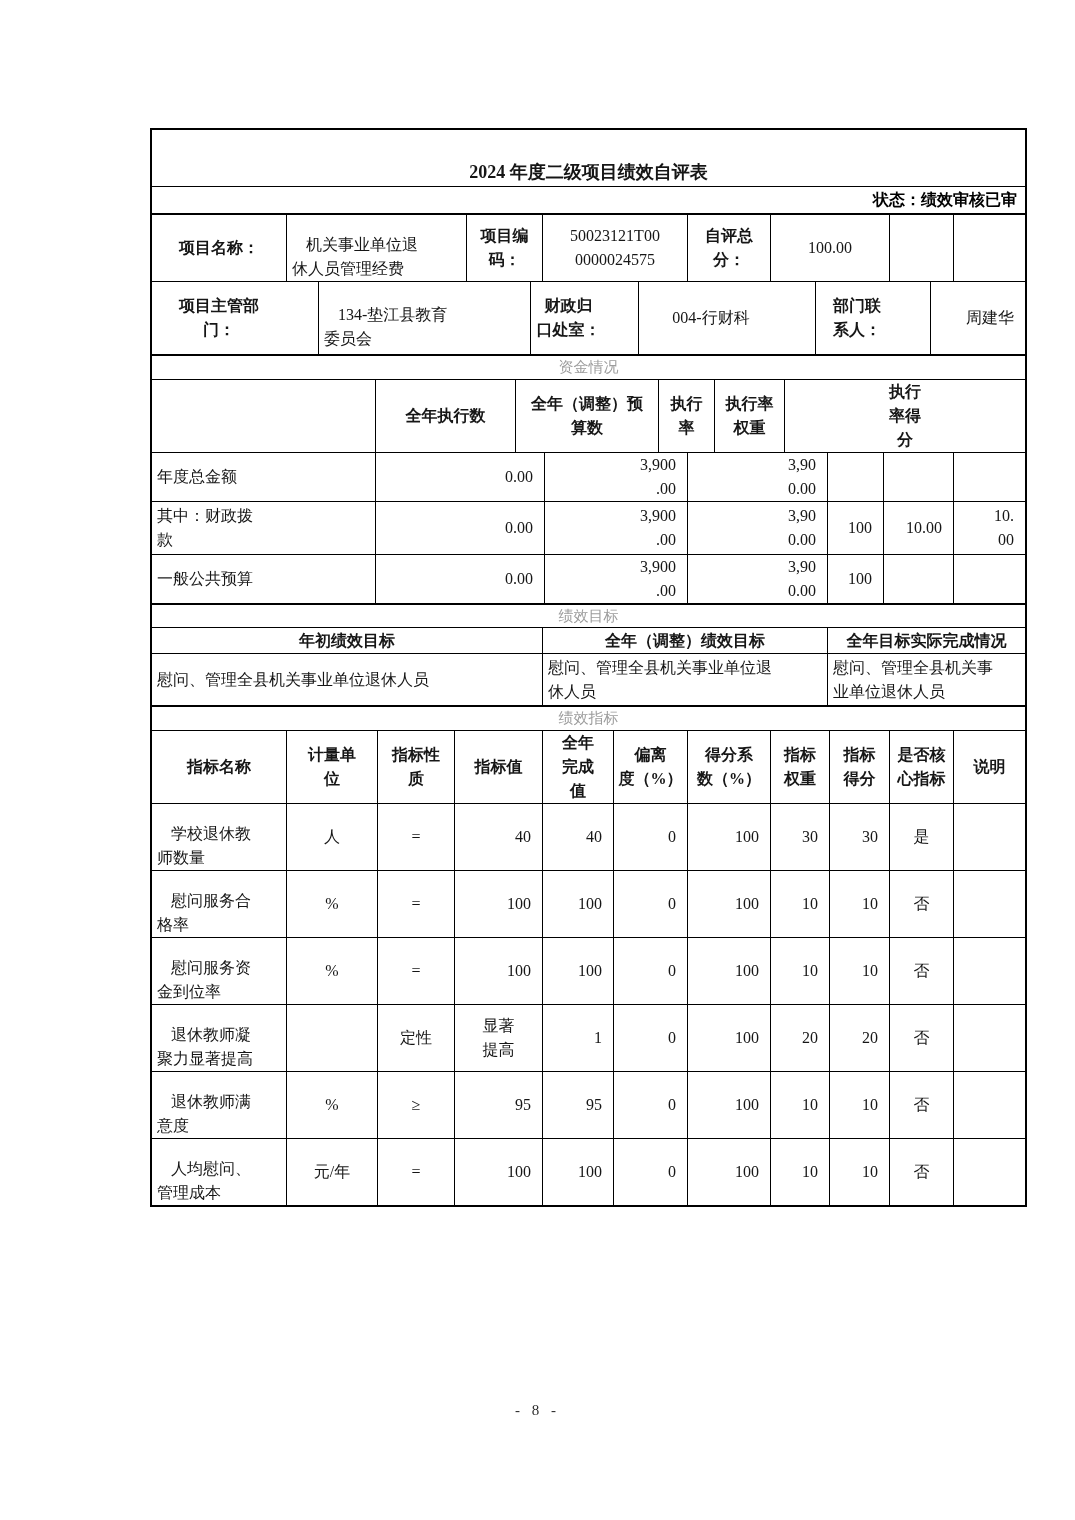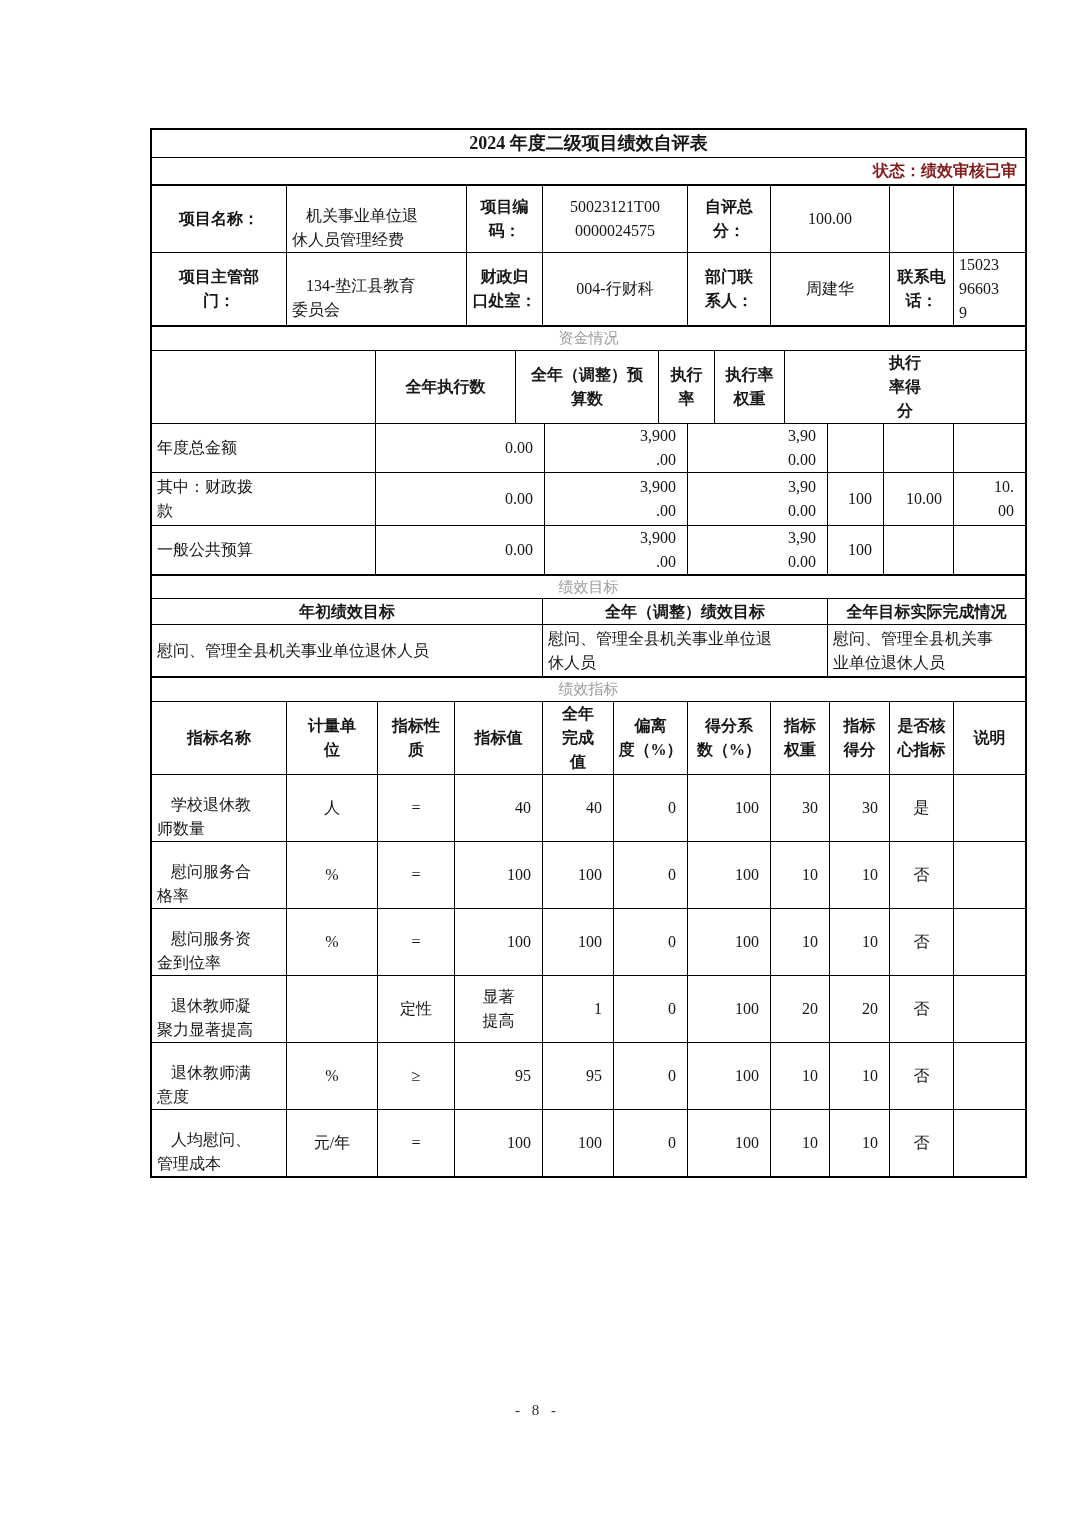--- a/index.html
+++ b/index.html
@@ -47,37 +47,37 @@
     width:100%;
     white-space:pre-line;
     box-sizing:border-box;
   }
   .b{font-weight:bold;}
   .ac > span{text-align:center;}
   .al > span{text-align:left;padding-left:5px;padding-right:3px;}
   .ar > span{text-align:right;padding-right:11px;padding-left:2px;}
   .indent > span{text-indent:14px;margin-top:18px;}
   
-  .r-title{min-height:27px;}
+  .r-title{min-height:27px;margin-top:29px;}
   .r-status{min-height:27px;}
   .r-info1{min-height:53px;}
-  .r-info2{min-height:72px;}
+  .r-info2{min-height:72px;gap:32px;}
   .r-sec{min-height:21px;}
   .r-fh{min-height:73px;}
   .r-f1{min-height:47px;}
   .r-f2{min-height:53px;}
   .r-f3{min-height:45px;justify-content:center;}
   .r-gh{min-height:26px;}
   .r-gb{min-height:52px;}
   .r-ih{min-height:71px;}
   .r-ind{min-height:48px;font-family:Liberation Serif, serif;}
   
   .title-cell{flex:1 1 auto;font-size:18px;}
   .title-cell > span{text-align:center;}
-  .status-cell{flex:1 1 auto;color:#7f1d1d;font-weight:bold;}
+  .status-cell{flex:1 1 auto;color:#000000;font-weight:bold;}
   .status-cell > span{text-align:right;padding-right:8px;}
   .sec-cell{flex:1 1 auto;color:#9c9c9c;font-size:15px;}
   .sec-cell > span{text-align:center;}
   
   .i0{width:134px}.i1{width:180px}.i2{width:76px}.i3{width:145px}
   .i4{width:83px}.i5{width:119px}.i6{width:64px}.i7{width:72px}
   
   .f0{width:223px}.f1{width:169px}.f2{width:143px}.f3{width:140px}
   .f4{width:56px}.f5{width:70px}.f6{width:72px}
   

